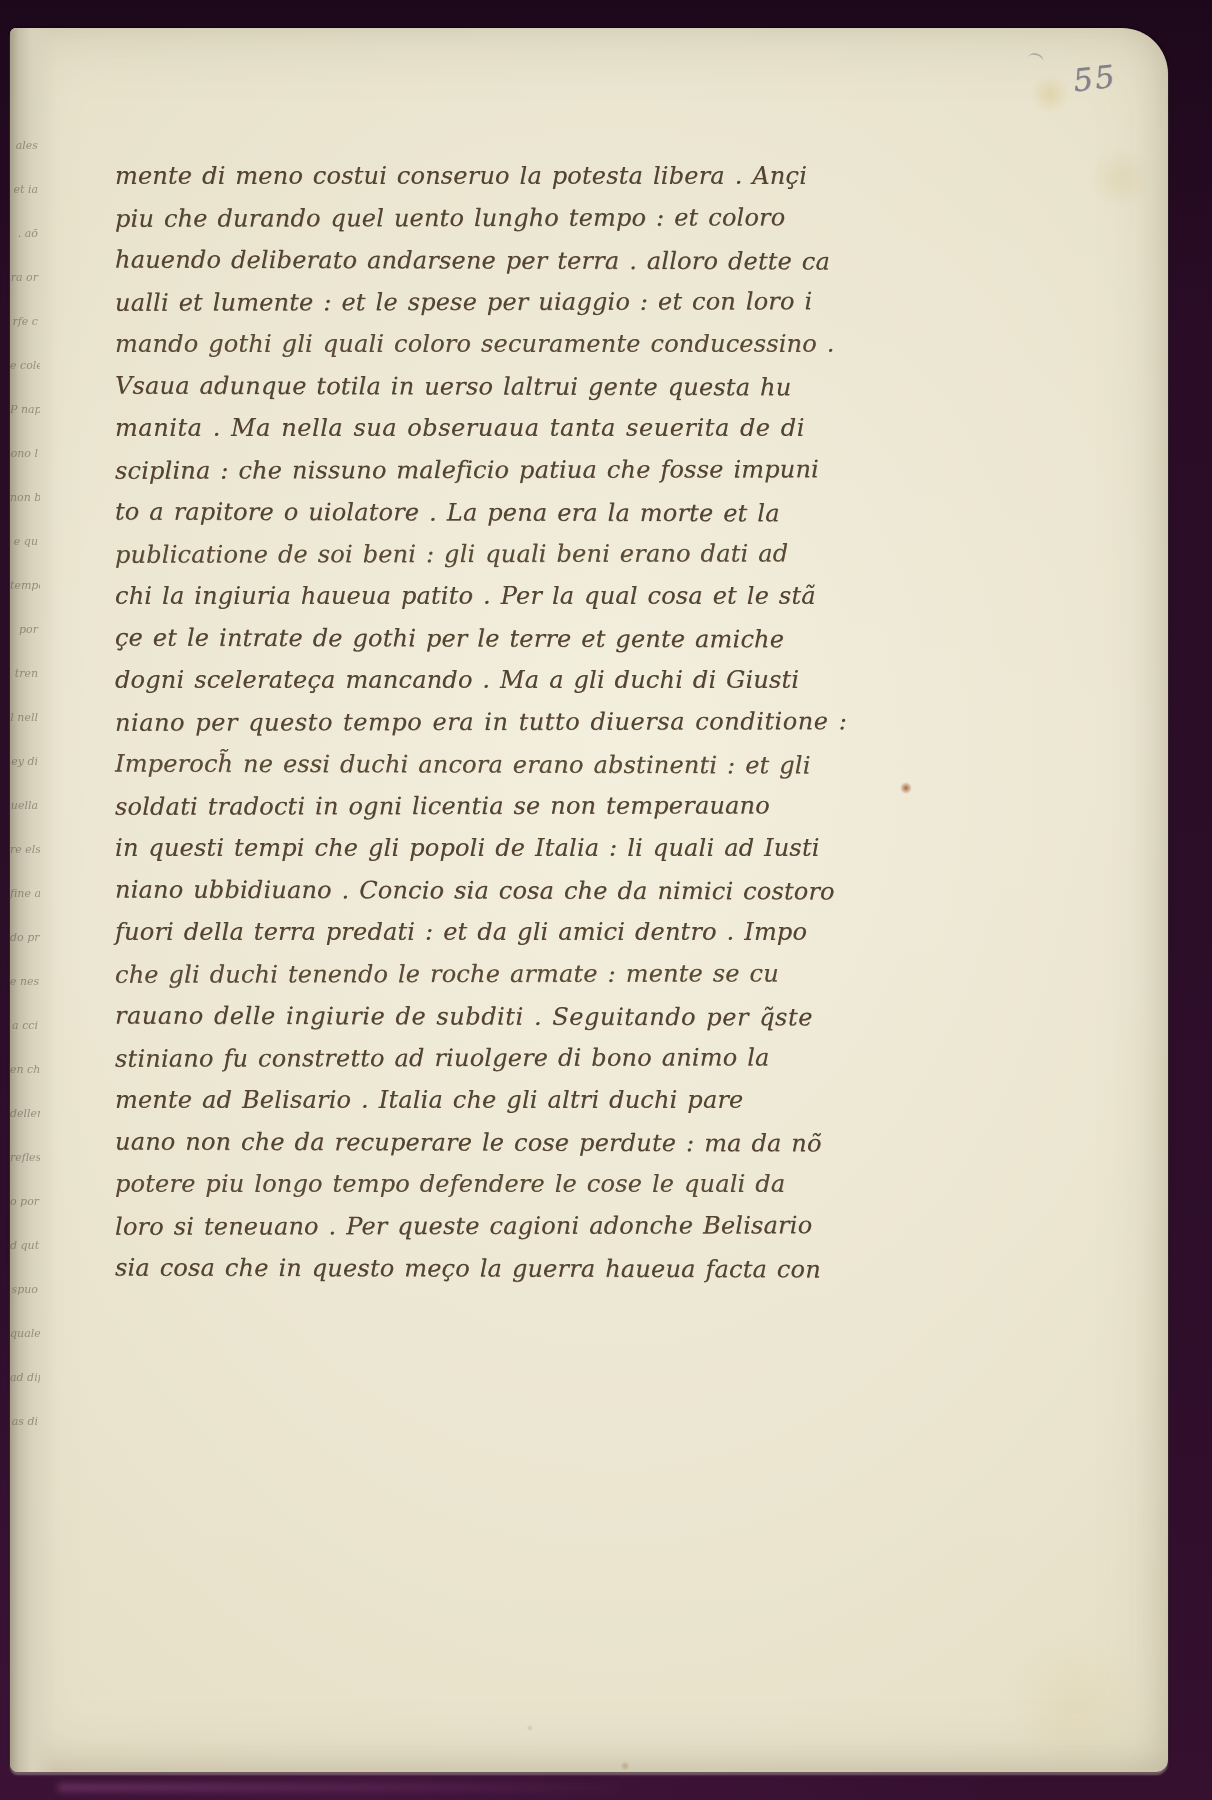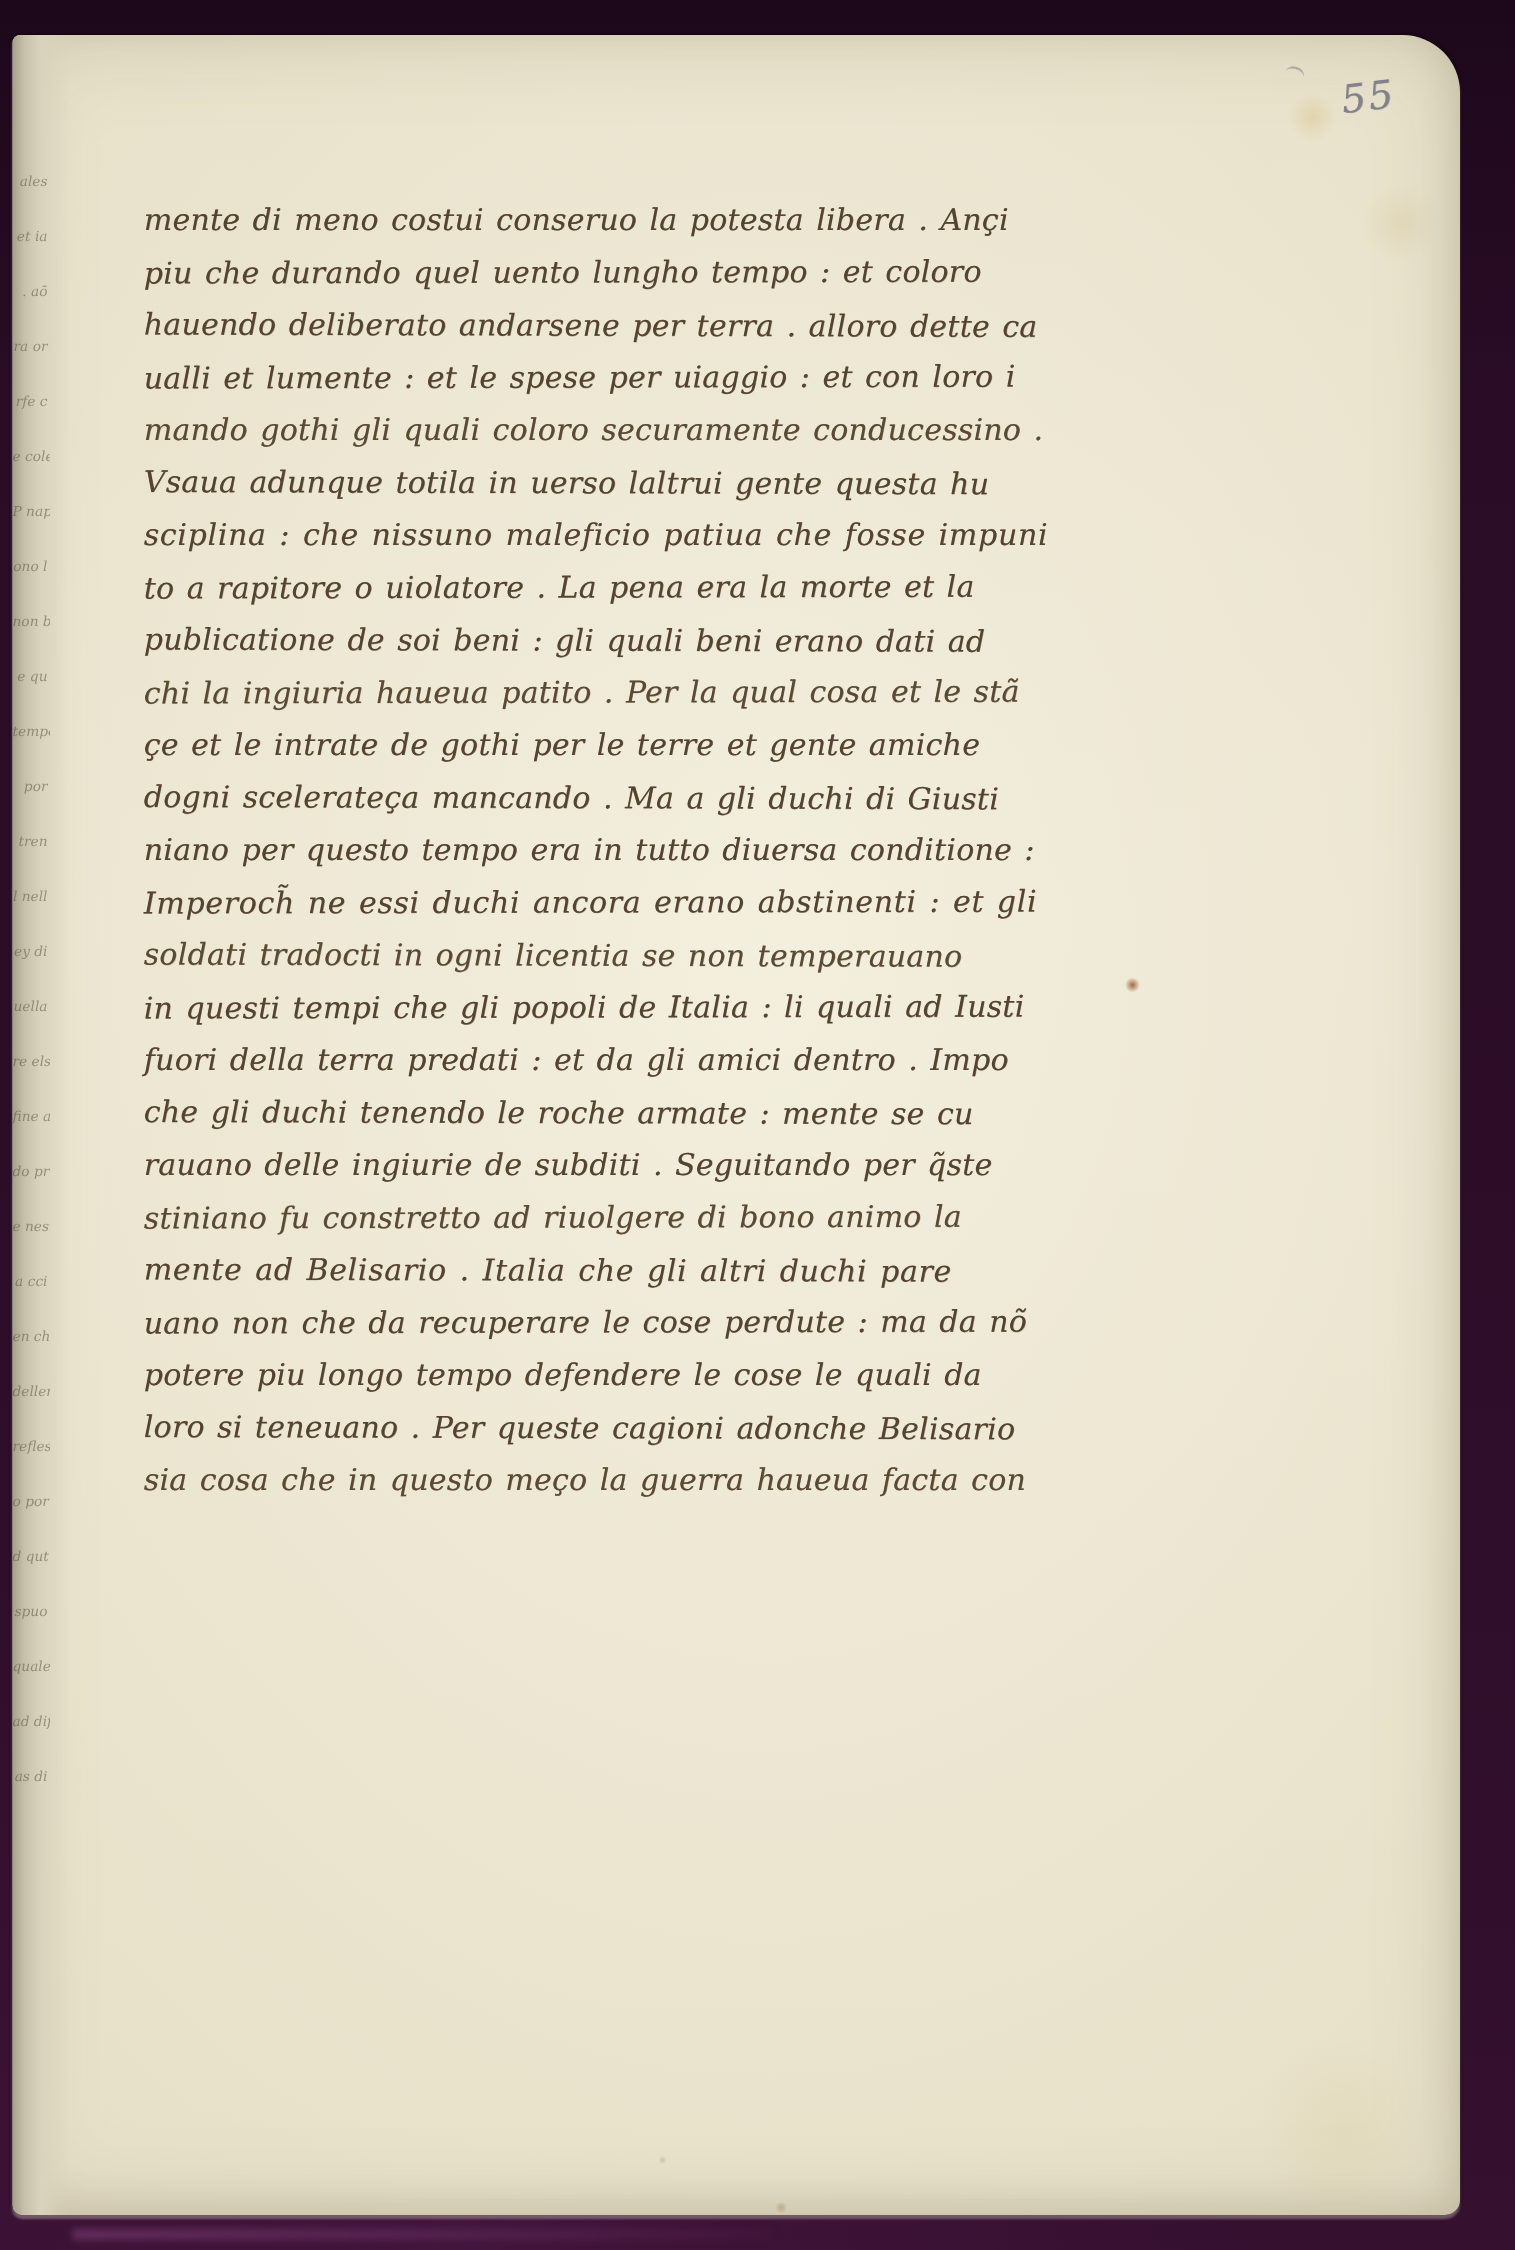--- a/index.html
+++ b/index.html
@@ -129,30 +129,32 @@
     <span>55</span>
   </div>
 
   <div class="textblock">
       <div class="line">mente di meno costui conseruo la potesta libera . Ançi</div>
       <div class="line">piu che durando quel uento lungho tempo : et coloro</div>
       <div class="line">hauendo deliberato andarsene per terra . alloro dette ca</div>
       <div class="line">ualli et lumente : et le spese per uiaggio : et con loro i</div>
       <div class="line">mando gothi gli quali coloro securamente conducessino .</div>
       <div class="line">Vsaua adunque totila in uerso laltrui gente questa hu</div>
+      <div class="line">manita . Ma nella sua obseruaua tanta seuerita de di</div>
       <div class="line">sciplina : che nissuno maleficio patiua che fosse impuni</div>
       <div class="line">to a rapitore o uiolatore . La pena era la morte et la</div>
       <div class="line">publicatione de soi beni : gli quali beni erano dati ad</div>
       <div class="line">chi la ingiuria haueua patito . Per la qual cosa et le stã</div>
       <div class="line">çe et le intrate de gothi per le terre et gente amiche</div>
       <div class="line">dogni scelerateça mancando . Ma a gli duchi di Giusti</div>
       <div class="line">niano per questo tempo era in tutto diuersa conditione :</div>
       <div class="line">Imperoch̃ ne essi duchi ancora erano abstinenti : et gli</div>
       <div class="line">soldati tradocti in ogni licentia se non temperauano</div>
       <div class="line">in questi tempi che gli popoli de Italia : li quali ad Iusti</div>
+      <div class="line">niano ubbidiuano . Concio sia cosa che da nimici costoro</div>
       <div class="line">fuori della terra predati : et da gli amici dentro . Impo</div>
       <div class="line">che gli duchi tenendo le roche armate : mente se cu</div>
       <div class="line">rauano delle ingiurie de subditi . Seguitando per q̃ste</div>
       <div class="line">stiniano fu constretto ad riuolgere di bono animo la</div>
       <div class="line">mente ad Belisario . Italia che gli altri duchi pare</div>
       <div class="line">uano non che da recuperare le cose perdute : ma da nõ</div>
       <div class="line">potere piu longo tempo defendere le cose le quali da</div>
       <div class="line">loro si teneuano . Per queste cagioni adonche Belisario</div>
       <div class="line">sia cosa che in questo meço la guerra haueua facta con</div>
     </div>

